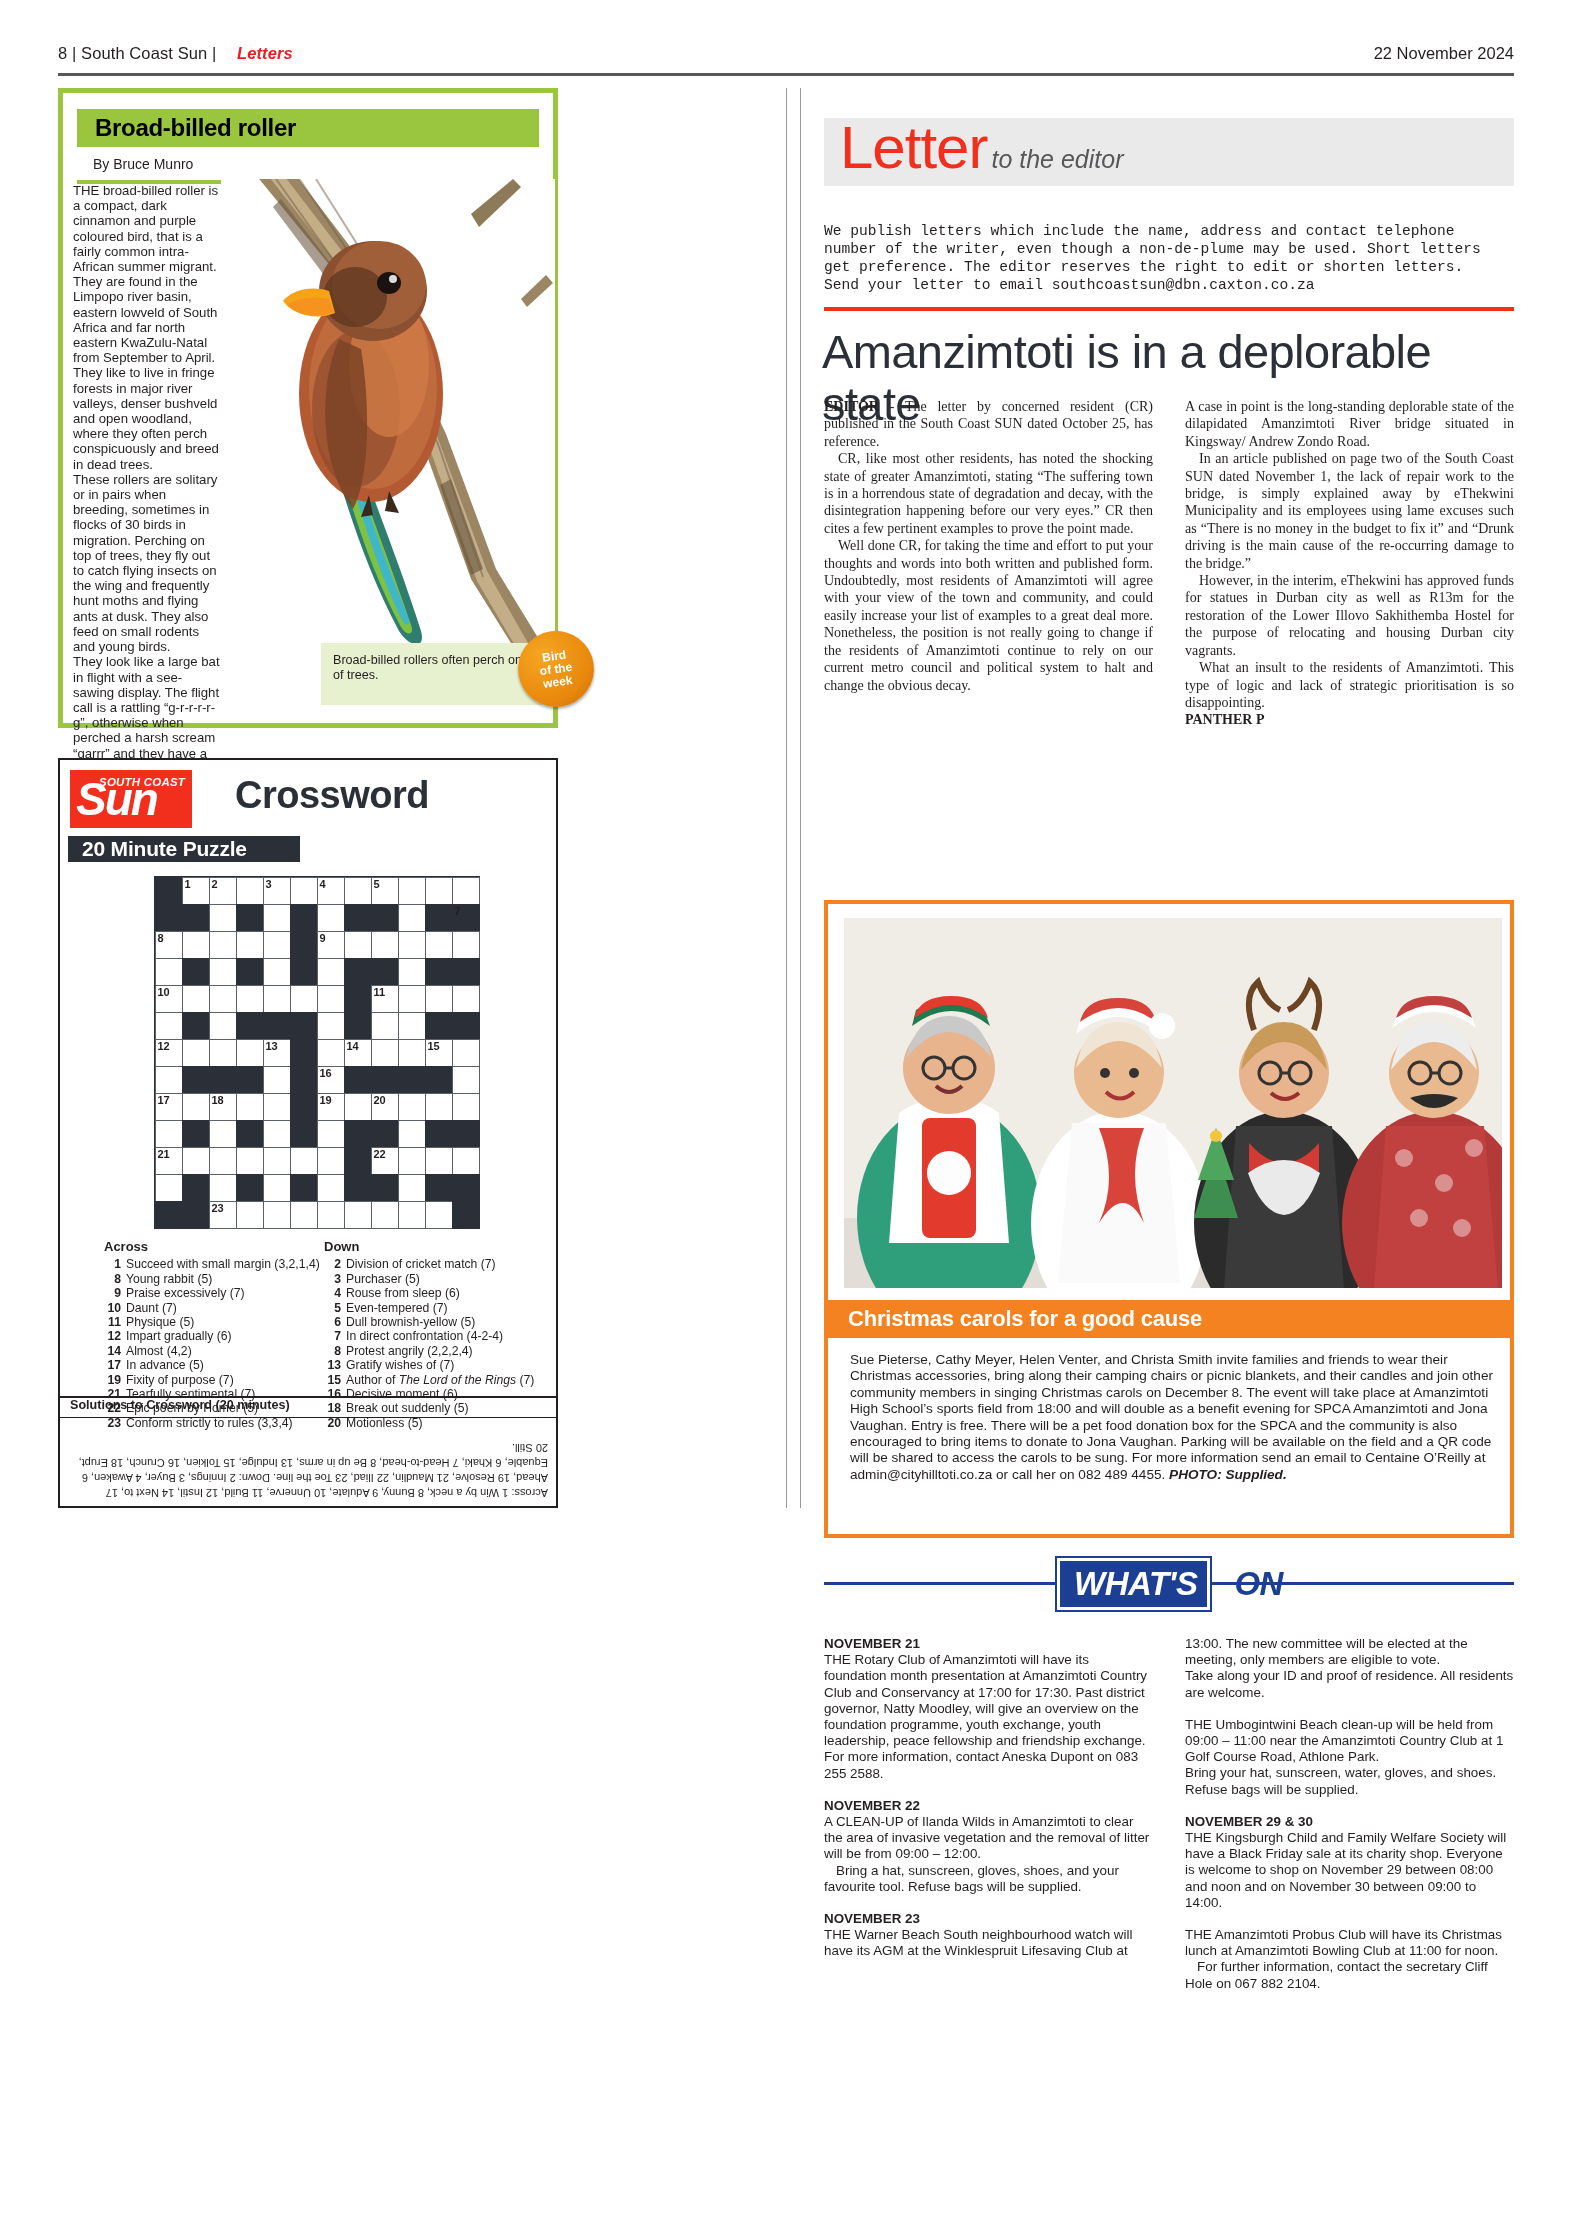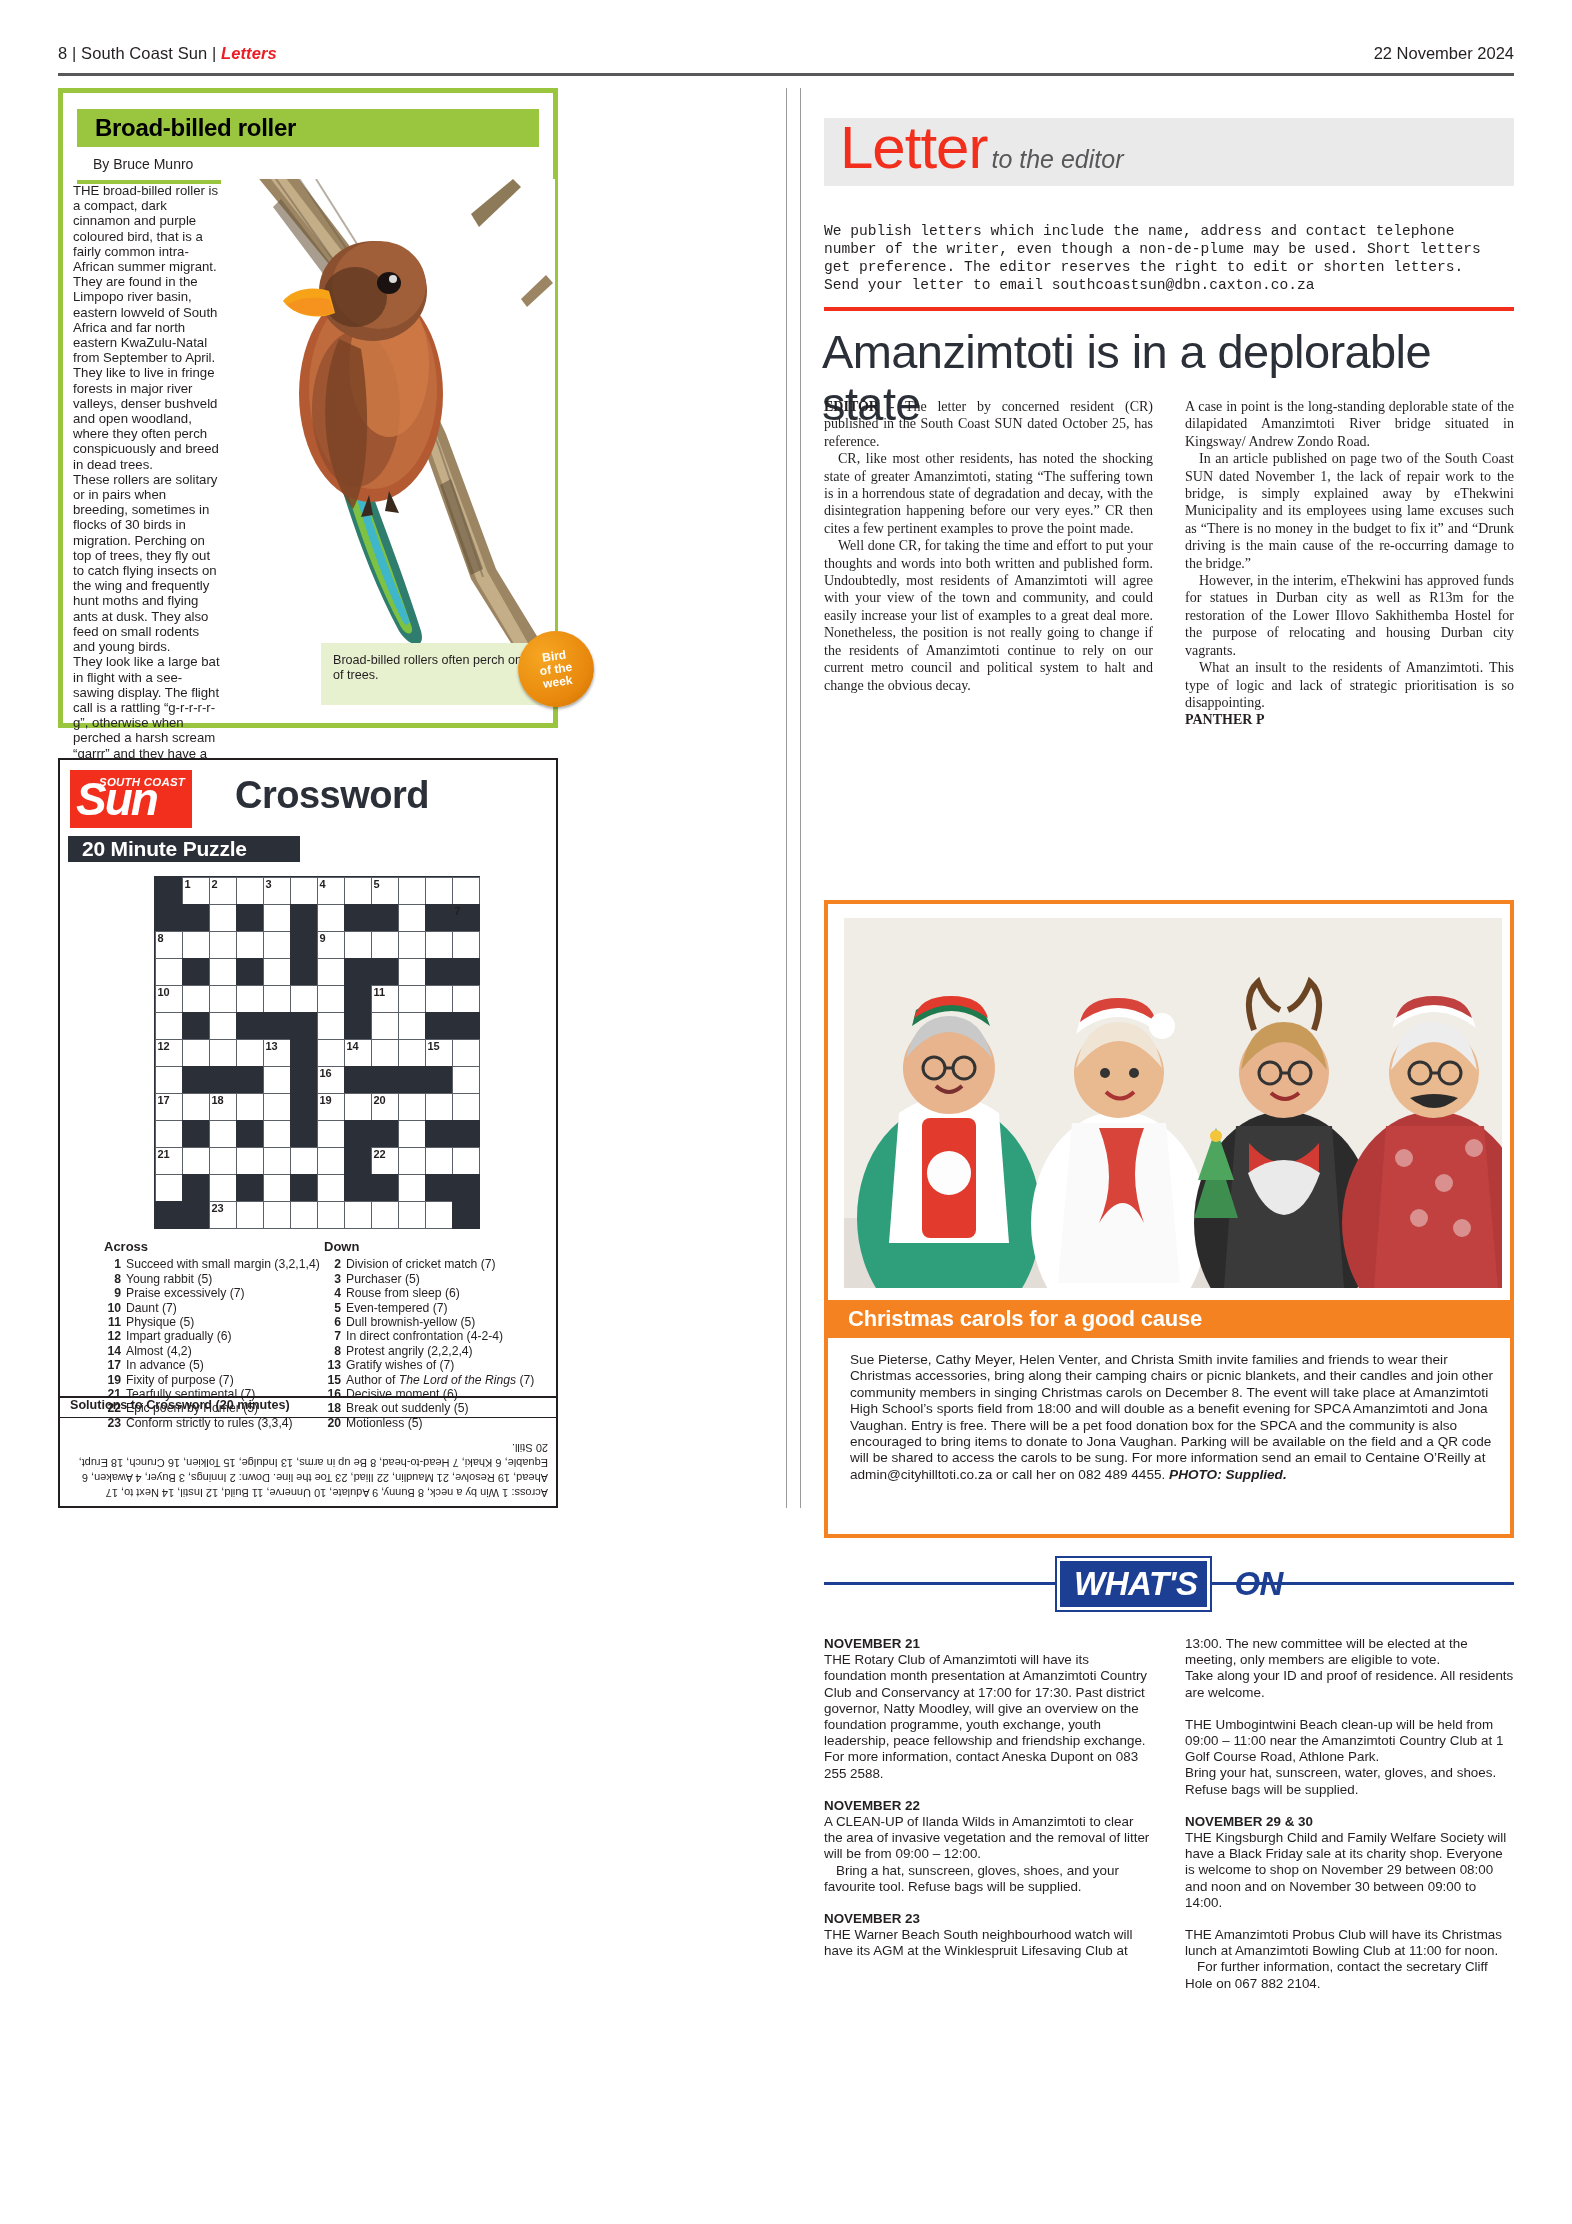--- a/index.html
+++ b/index.html
@@ -12,21 +12,21 @@
     overflow: hidden;
   }
 
   
   .page-header {
     position: absolute; left: 58px; top: 44px; width: 1456px; height: 32px;
     border-bottom: 3px solid #58585a;
     display: flex; align-items: flex-start; justify-content: space-between;
   }
   .hdr-left { font-size: 16.5px; color: #231f20; letter-spacing: .1px; font-family:"Liberation Sans Narrow","Liberation Sans",sans-serif; }
-  .hdr-left .sect { color: #ed1c24; font-weight: bold; font-style: italic; }
+  .hdr-left .sect { color: #ed1c24; font-weight: bold; font-style: italic; margin-left: 16px; }
   .hdr-right { font-size: 16.5px; color: #231f20; }
 
   
   .bird-box {
     position: absolute; left: 58px; top: 88px; width: 500px; height: 640px;
     border: 5px solid #9ac63f; background: #fff;
   }
   .bird-title {
     margin: 16px 14px 0 14px; background: #9ac63f; height: 38px;
     display: flex; align-items: center; padding-left: 18px;

